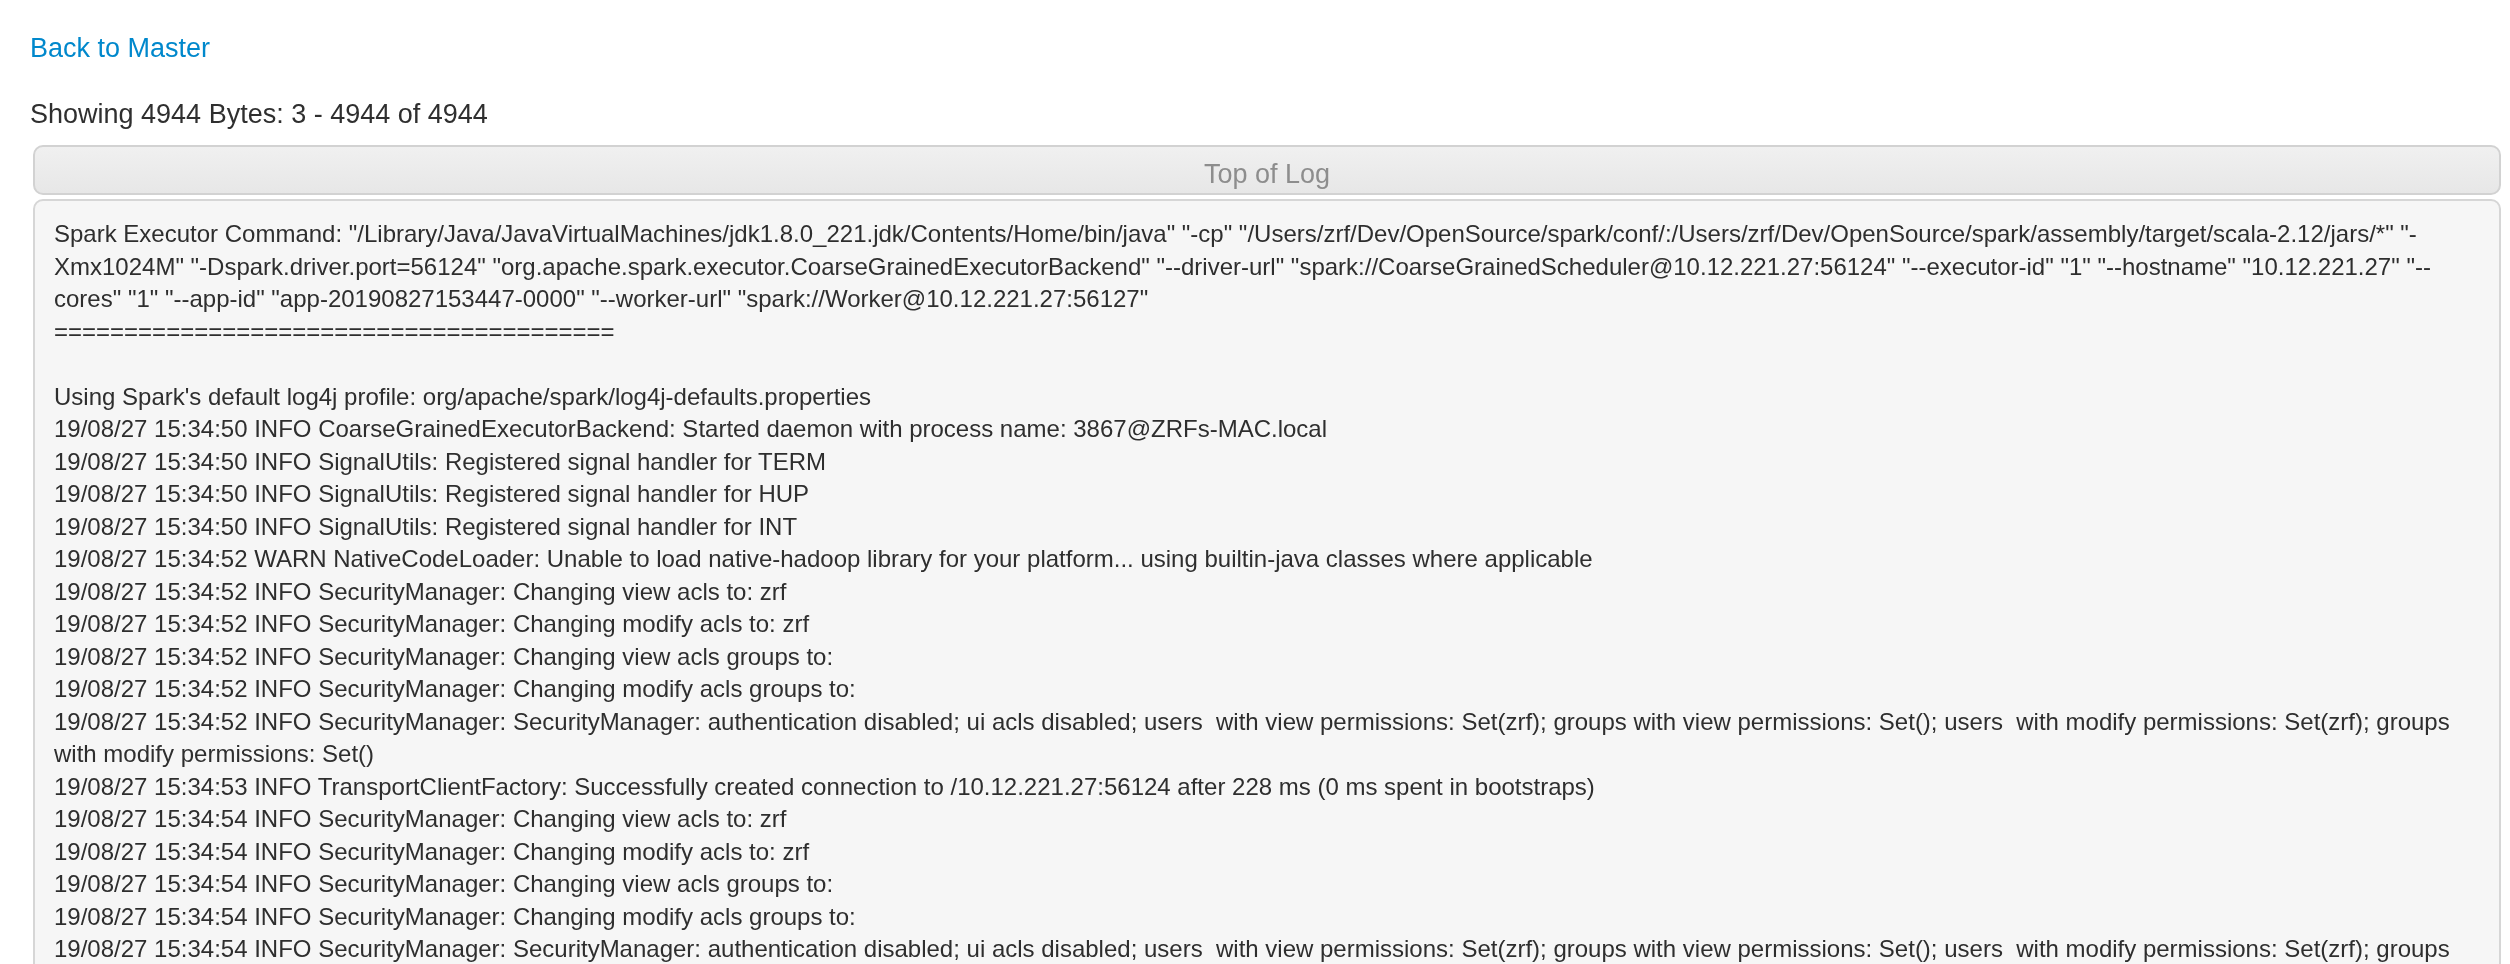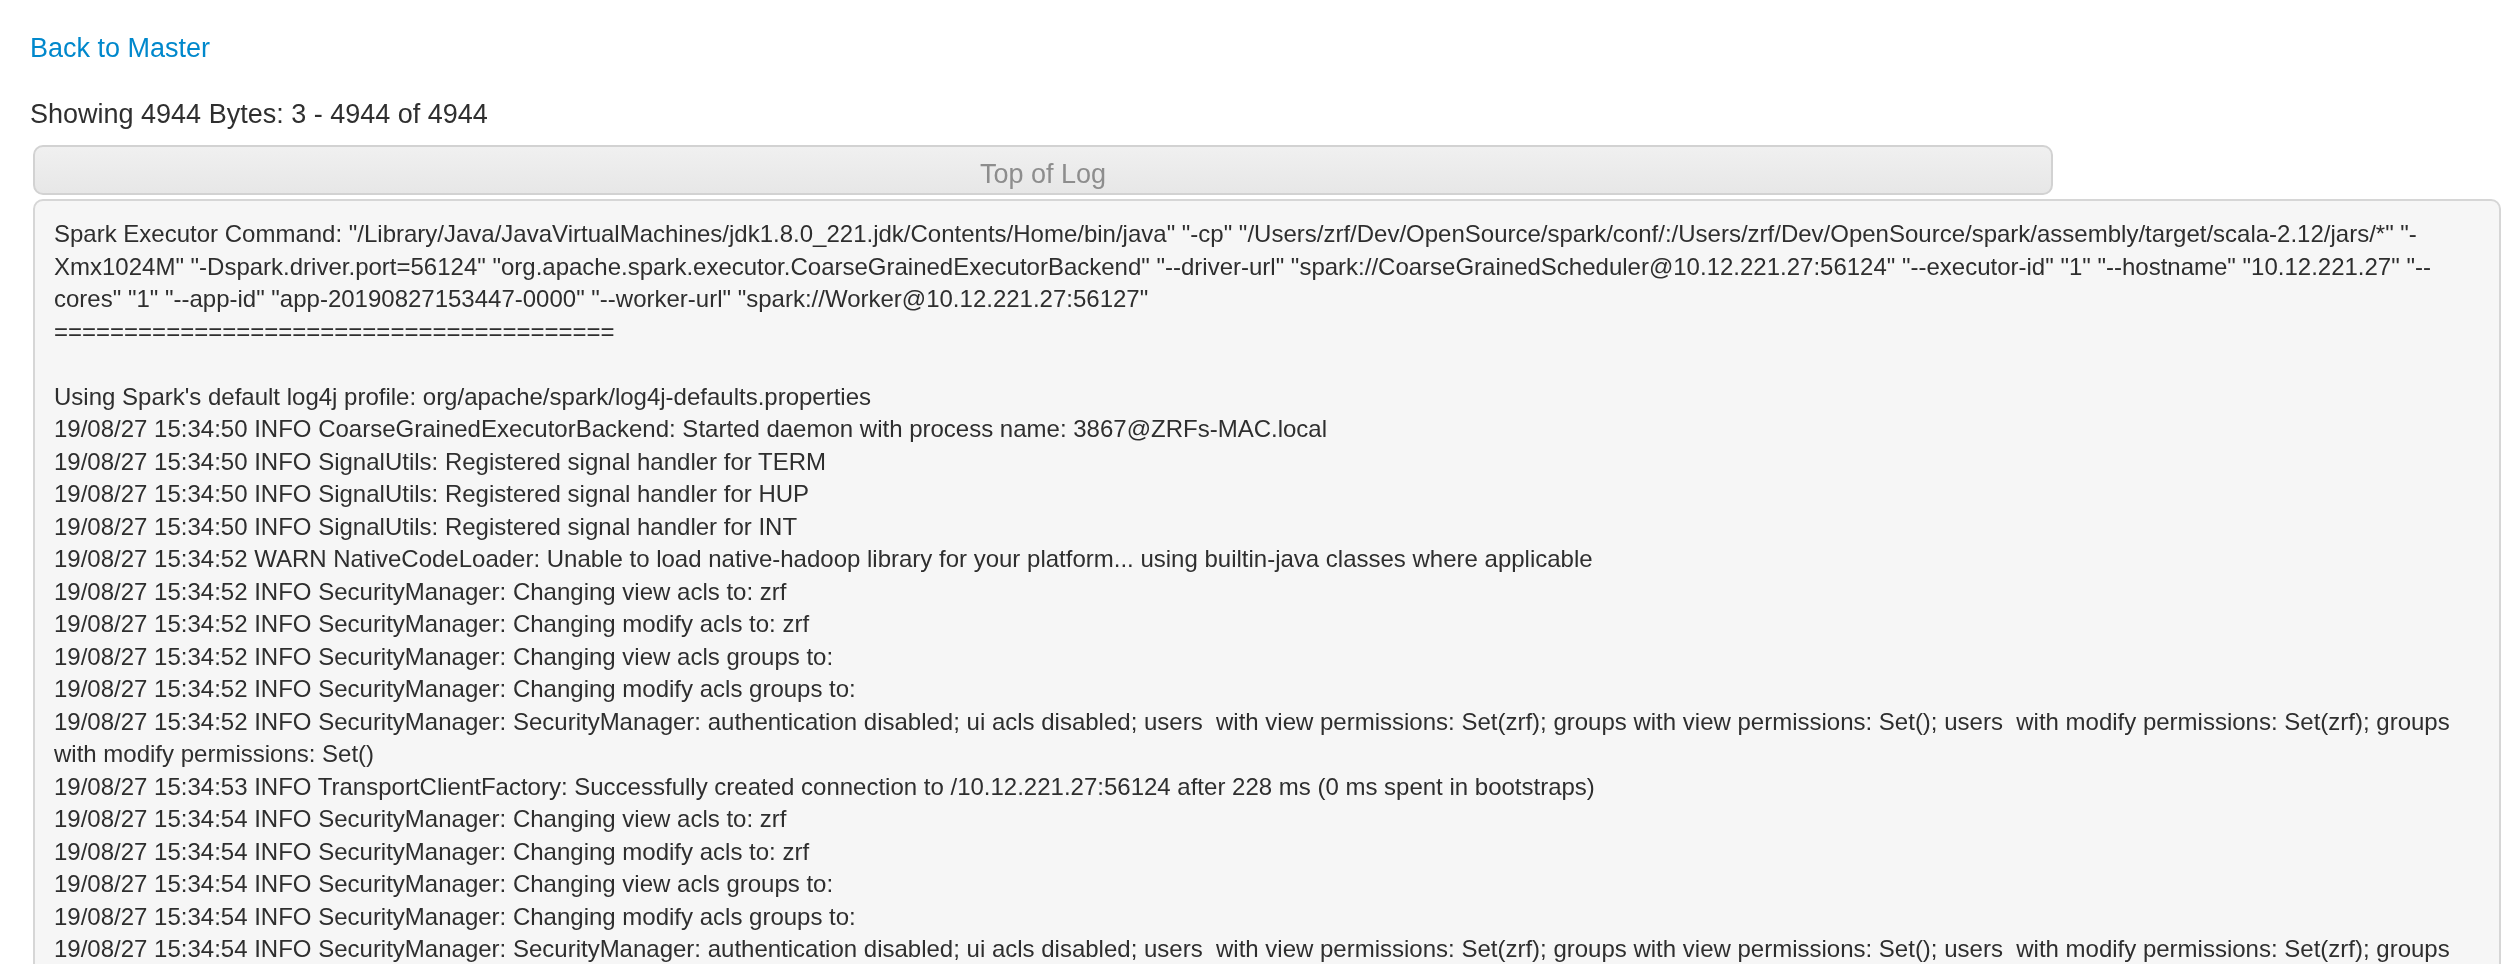--- a/index.html
+++ b/index.html
@@ -26,21 +26,21 @@
     cursor: pointer;
   }
   .byte-range {
     margin: 26px 0 0 14px;
     font-size: 27px;
     line-height: 32px;
     color: #2f2f2f;
   }
   .top-of-log-btn {
     display: block;
-    width: 2020px;
+    width: 2468px;
     margin: 11px auto 0 21px;
     height: 50px;
     background: linear-gradient(to bottom, #f0f0f0, #e7e7e7);
     border: 2px solid #d2d2d2;
     border-radius: 10px;
     color: #8d8d8d;
     font-size: 27px;
     line-height: 46px;
     text-align: center;
     cursor: pointer;

